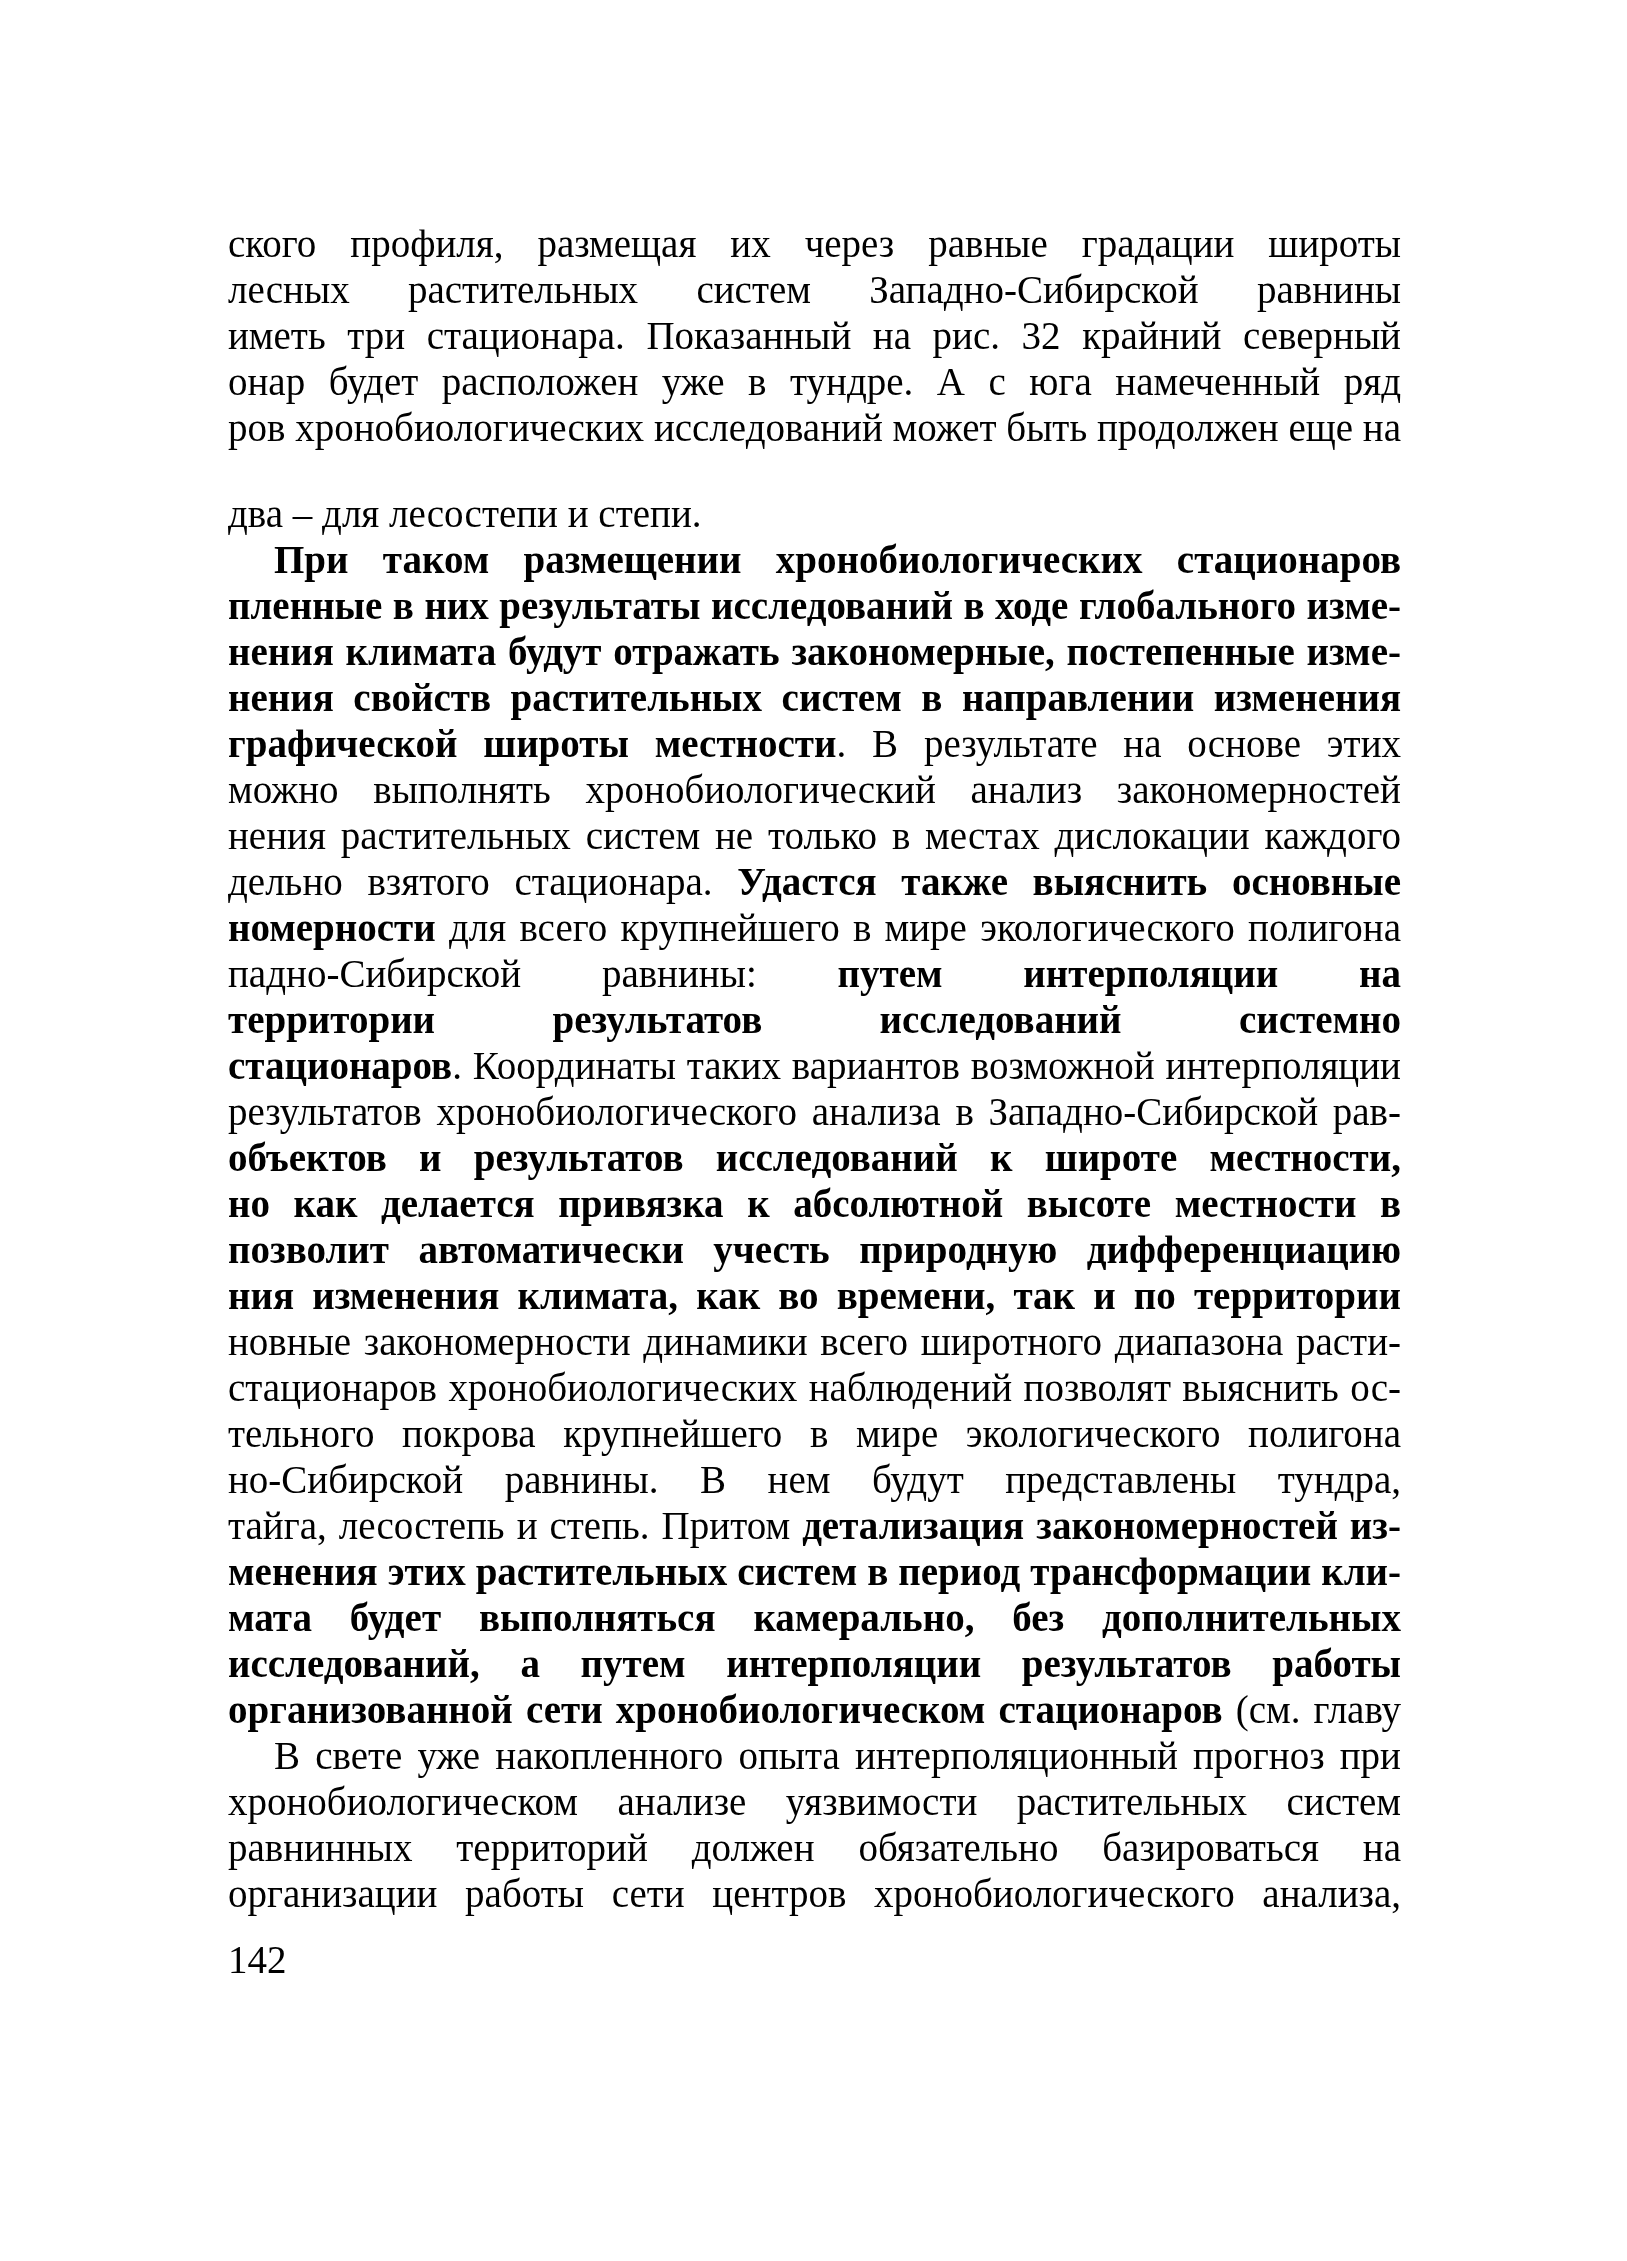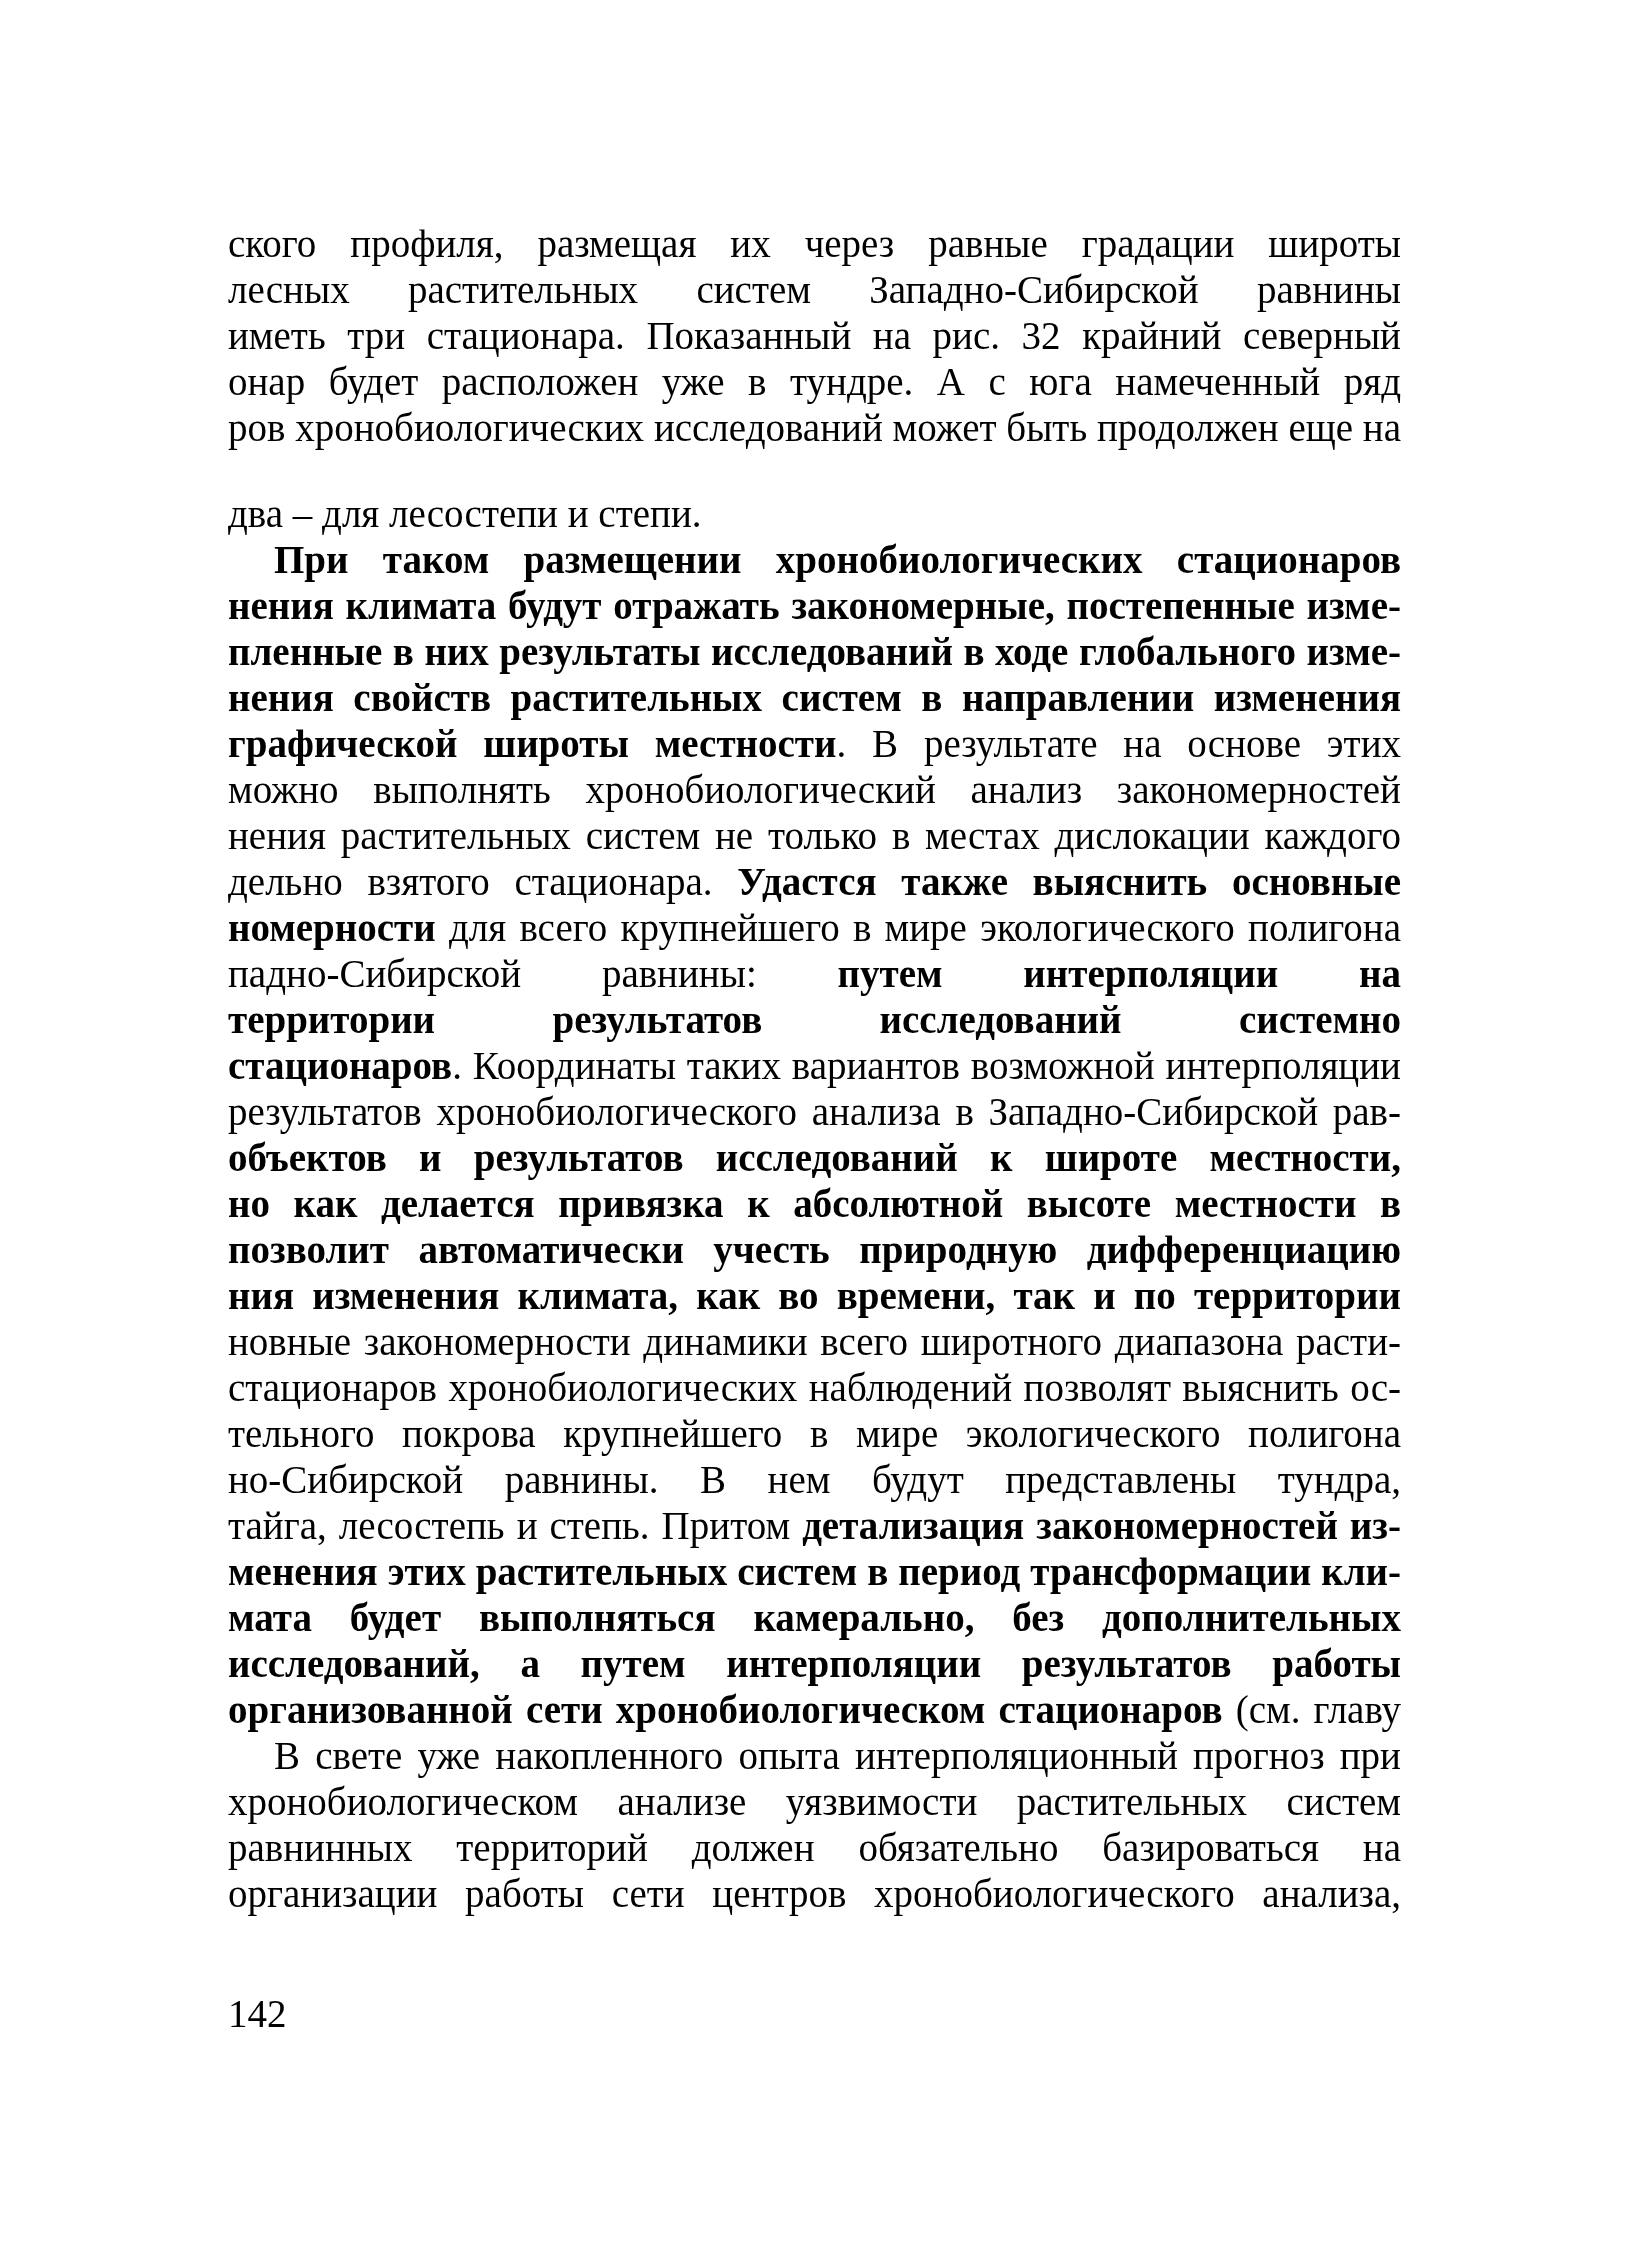--- a/index.html
+++ b/index.html
@@ -26,42 +26,42 @@
     text-align: justify;
     text-align-last: justify;
     overflow: hidden;
   }
   .line.lastline { text-align-last: left; margin-top: 40px; }
   .line.indent { text-indent: 46px; }
   .seg-bold { font-weight: bold; }
   .page-number {
     position: absolute;
     left: 228px;
-    top: 1991px;
+    top: 1937px;
     font-size: 39px;
     line-height: 46px;
   }
 </style>
 </head>
 <body>
 
 <div class="page" style="background: rgb(255, 255, 255); color: rgb(0, 0, 0);">
   <div class="text-block" id="text-block">
       <div class="para">
         <div class="line"><span class="seg-regular">ского профиля, размещая их через равные градации широты местности.</span></div>
         <div class="line"><span class="seg-regular">лесных растительных систем Западно-Сибирской равнины достаточно</span></div>
         <div class="line"><span class="seg-regular">иметь три стационара. Показанный на рис. 32 крайний северный стаци-</span></div>
         <div class="line"><span class="seg-regular">онар будет расположен уже в тундре. А с юга намеченный ряд стациона-</span></div>
         <div class="line"><span class="seg-regular">ров хронобиологических исследований может быть продолжен еще на</span></div>
         <div class="line lastline"><span class="seg-regular">два – для лесостепи и степи.</span></div>
       </div>
       <div class="para">
         <div class="line indent"><span class="seg-bold">При таком размещении хронобиологических стационаров нако-</span></div>
+        <div class="line"><span class="seg-bold">пленные в них результаты исследований в ходе глобального изме-</span></div>
         <div class="line"><span class="seg-bold">нения климата будут отражать закономерные, постепенные изме-</span></div>
-        <div class="line"><span class="seg-bold">пленные в них результаты исследований в ходе глобального изме-</span></div>
         <div class="line"><span class="seg-bold">нения свойств растительных систем в направлении изменения гео-</span></div>
         <div class="line"><span class="seg-bold">графической широты местности</span><span class="seg-regular">. В результате на основе этих данных</span></div>
         <div class="line"><span class="seg-regular">можно выполнять хронобиологический анализ закономерностей изме-</span></div>
         <div class="line"><span class="seg-regular">нения растительных систем не только в местах дислокации каждого от-</span></div>
         <div class="line"><span class="seg-regular">дельно взятого стационара. </span><span class="seg-bold">Удастся также выяснить основные зако-</span></div>
         <div class="line"><span class="seg-bold">номерности</span><span class="seg-regular"> для всего крупнейшего в мире экологического полигона За-</span></div>
         <div class="line"><span class="seg-regular">падно-Сибирской равнины: </span><span class="seg-bold">путем интерполяции на промежуточные</span></div>
         <div class="line"><span class="seg-bold">территории результатов исследований системно функционирующих</span></div>
         <div class="line"><span class="seg-bold">стационаров</span><span class="seg-regular">. Координаты таких вариантов возможной интерполяции</span></div>
         <div class="line"><span class="seg-regular">результатов хронобиологического анализа в Западно-Сибирской рав-</span></div>

